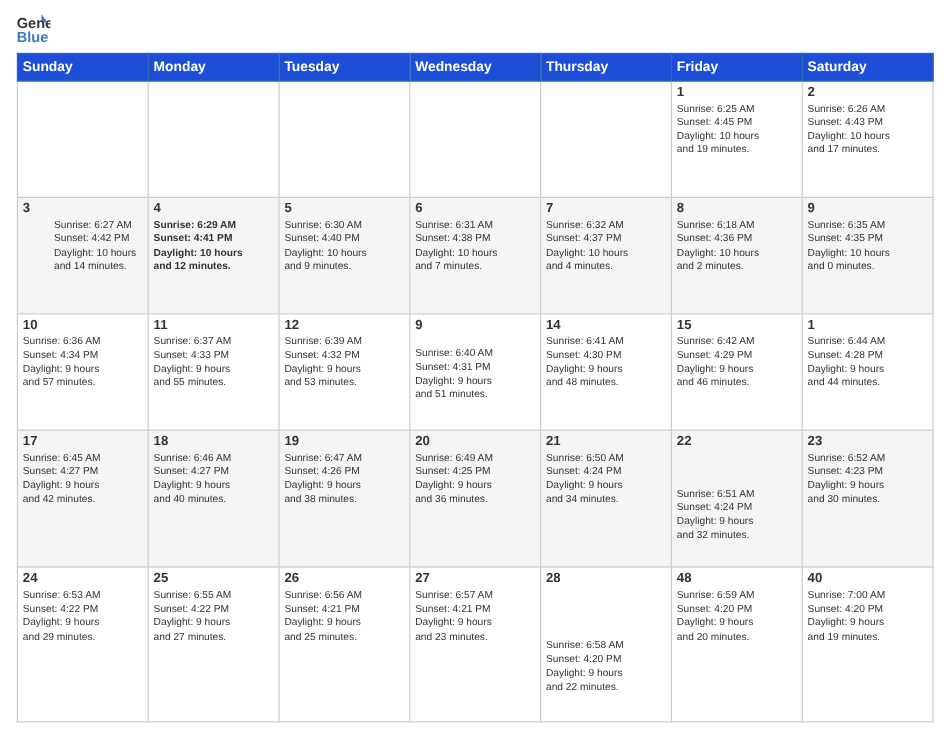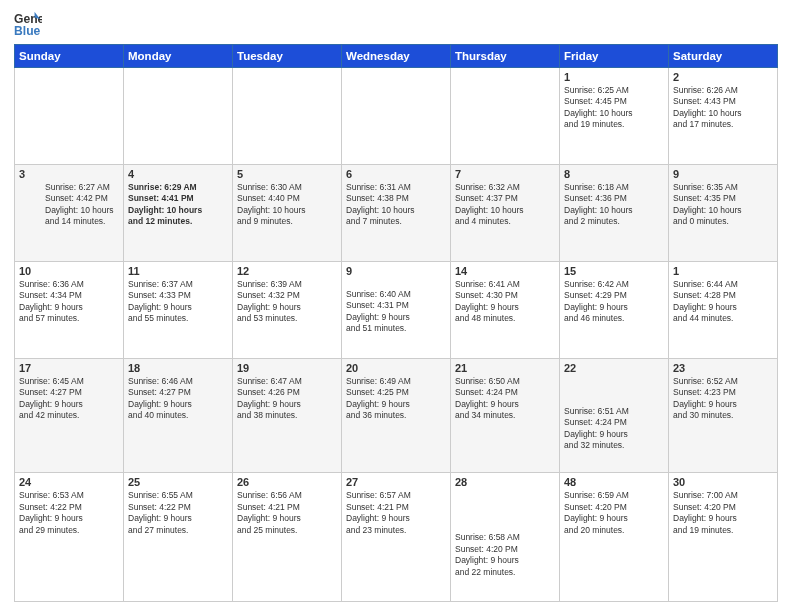--- a/index.html
+++ b/index.html
@@ -341,21 +341,21 @@
 and 22 minutes.</div>
             </td>
             <td>
               <span class="day-num">48</span>
               <div class="day-info" style="white-space: pre-line;">Sunrise: 6:59 AM
 Sunset: 4:20 PM
 Daylight: 9 hours
 and 20 minutes.</div>
             </td>
             <td>
-              <span class="day-num">30</span>
+              <span class="day-num">40</span>
               <div class="day-info" style="white-space: pre-line;">Sunrise: 7:00 AM
 Sunset: 4:20 PM
 Daylight: 9 hours
 and 19 minutes.</div>
             </td>
           </tr>
         </tbody>
     </table>
   </div>
 </div>

